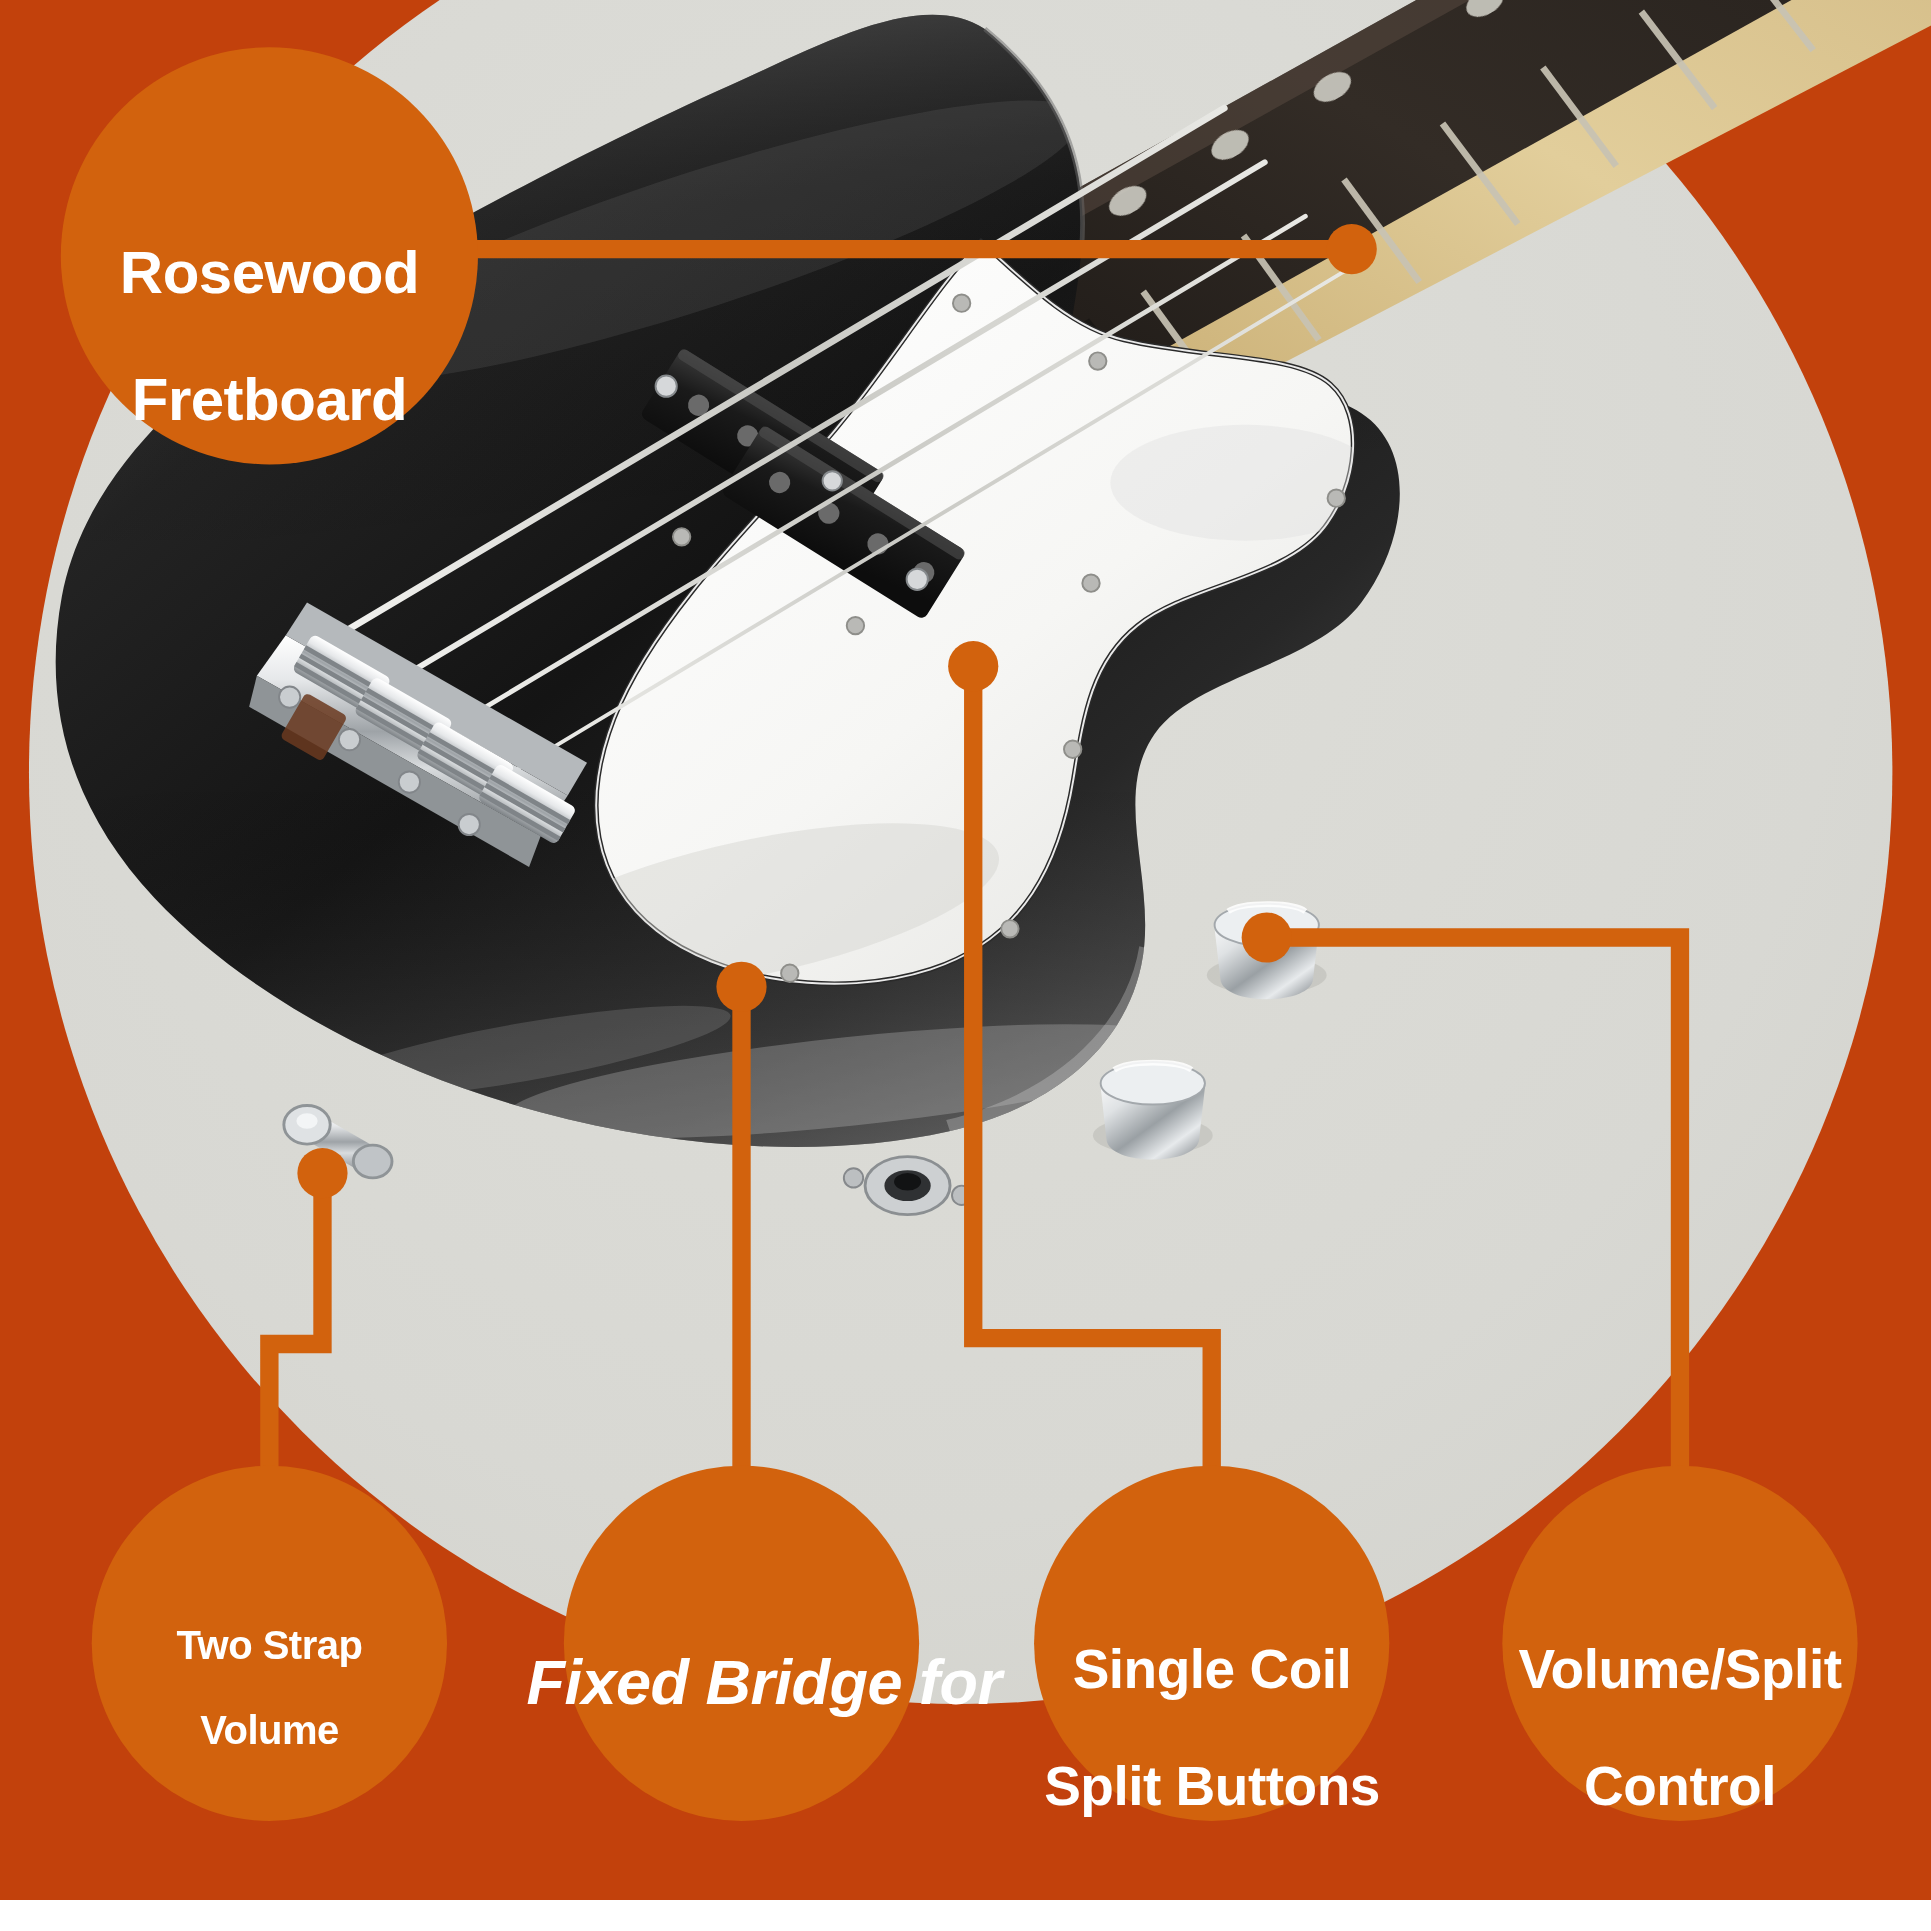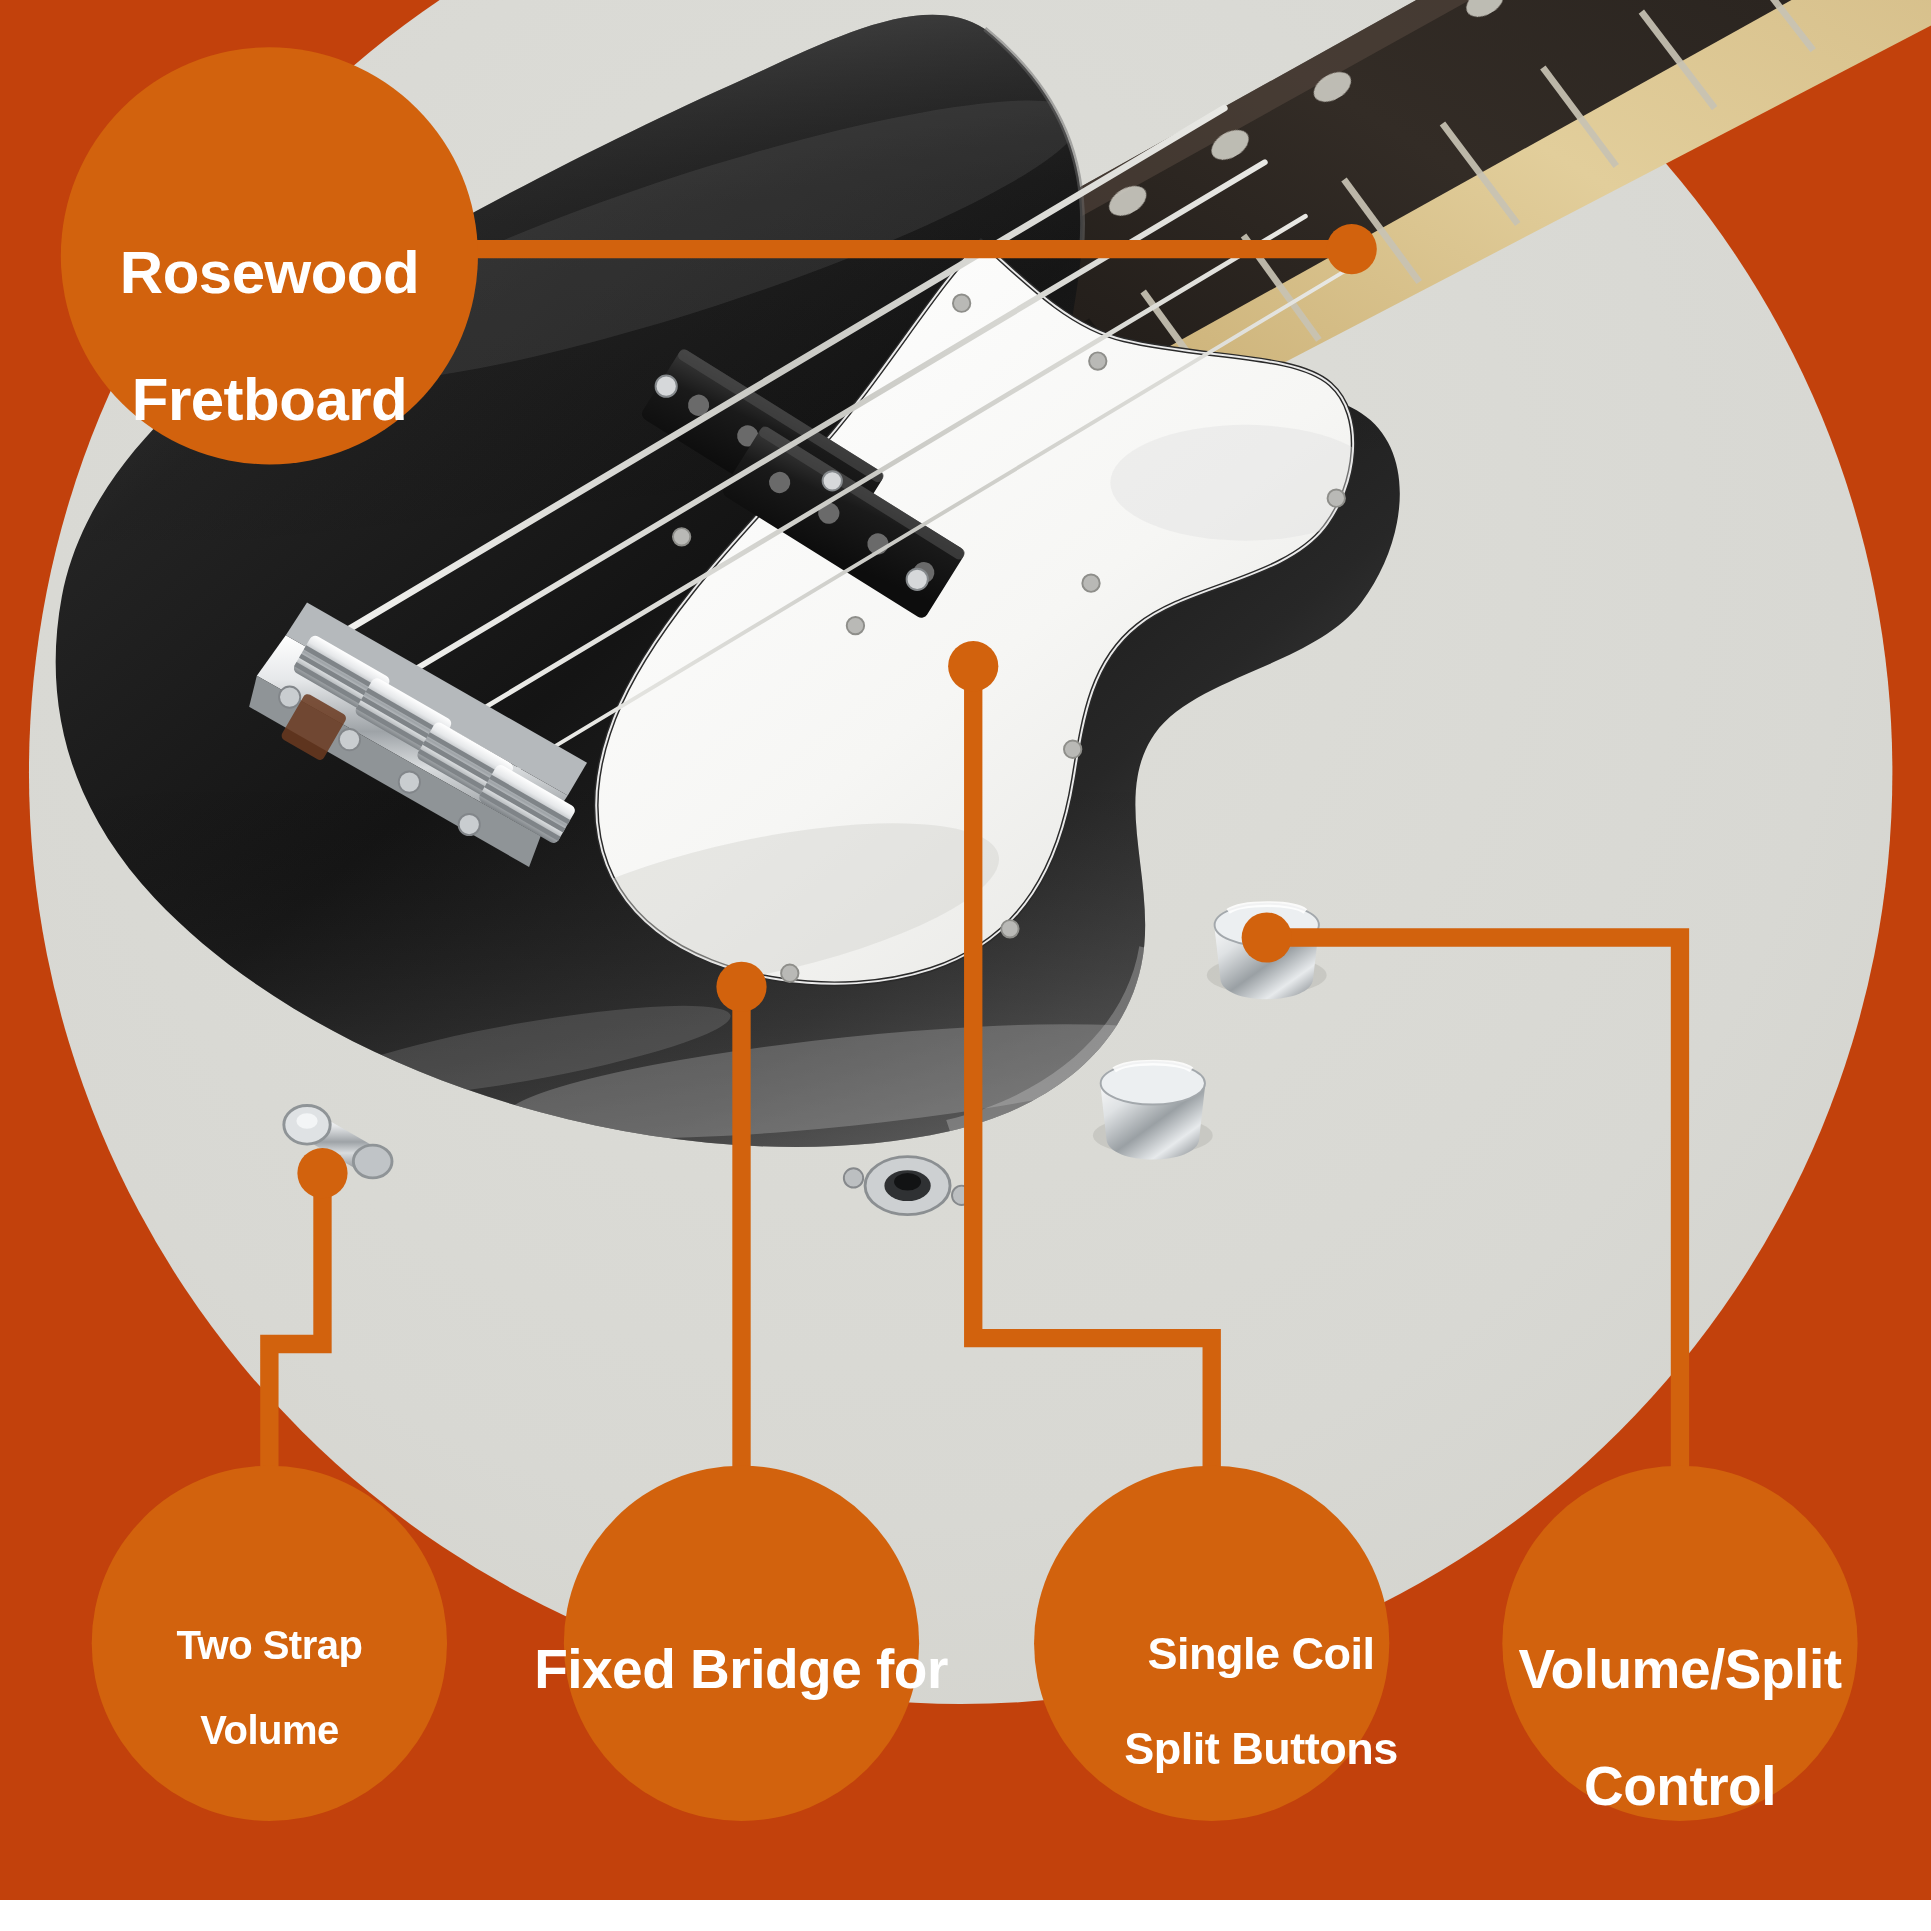--- a/index.html
+++ b/index.html
@@ -382,26 +382,26 @@
     <span>Fretboard</span>
   </div>
 
   <div class="callout-hit" style="left:92px;top:1466px;width:355px;height:355px;"></div>
   <div class="cbl-text" style="top:1582px;left:0;width:539px;font-size:40px;">
     <span>Two Strap</span><br>
     <span>Volume</span>
   </div>
 
   <div class="callout-hit" style="left:564px;top:1466px;width:355px;height:355px;"></div>
-  <div class="cbl-text" style="top:1582px;left:467px;width:548px;font-size:55px;">
+  <div class="cbl-text" style="top:1582px;left:490px;width:548px;font-size:63px;font-style:italic;">
     <span>Fixed Bridge for</span><br>
   </div>
 
   <div class="callout-hit" style="left:1034px;top:1466px;width:355px;height:355px;"></div>
-  <div class="cbl-text" style="top:1582px;left:987px;width:548px;font-size:45px;">
+  <div class="cbl-text" style="top:1582px;left:938px;width:548px;font-size:55px;">
     <span>Single Coil</span><br>
     <span>Split Buttons</span>
   </div>
 
   <div class="callout-hit" style="left:1502px;top:1466px;width:355px;height:355px;"></div>
   <div class="cbl-text" style="top:1582px;left:1406px;width:548px;font-size:55px;">
     <span>Volume/Split</span><br>
     <span>Control</span>
   </div>
 

